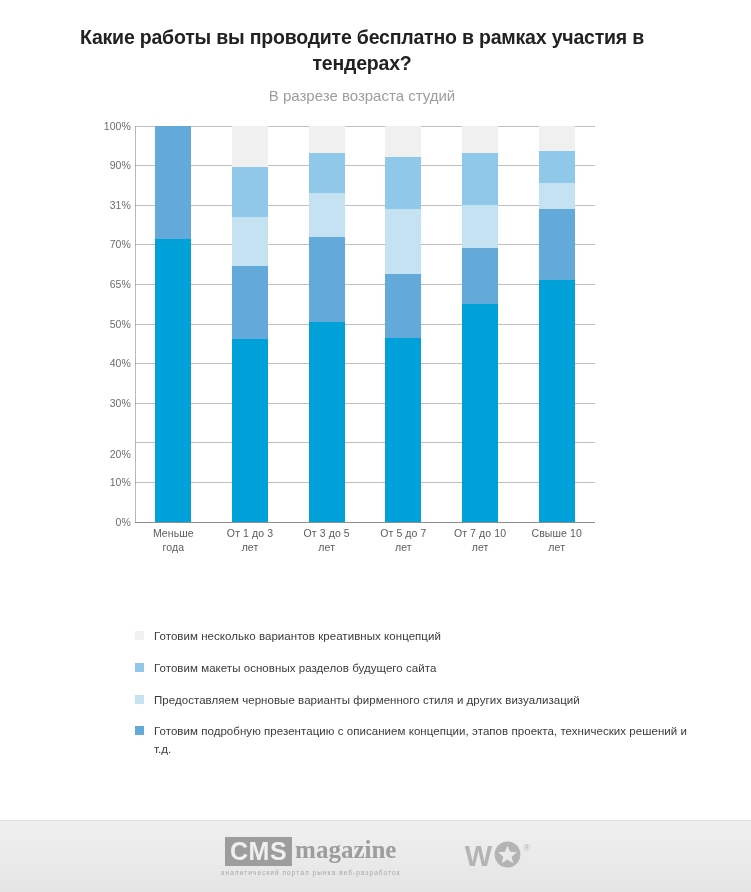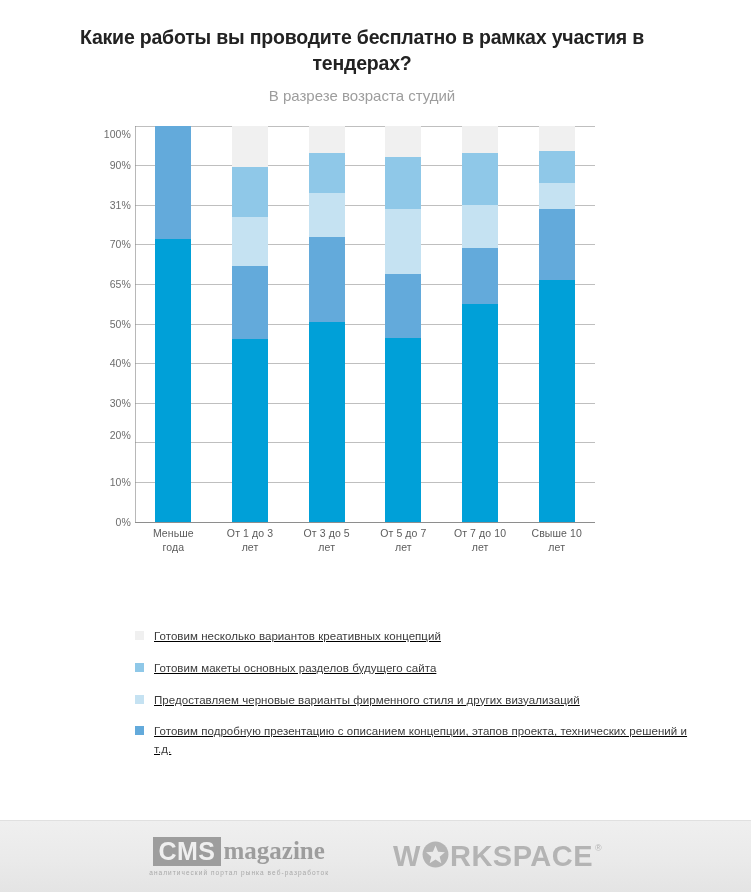--- a/index.html
+++ b/index.html
@@ -136,21 +136,20 @@
     line-height: 1.35;
     letter-spacing: 0.1px;
   }
 
   
   .legend {
     position: absolute;
     left: 135px;
     top: 628px;
     width: 560px;
-    text-decoration: underline;
   }
   .legend-item {
     display: flex;
     align-items: flex-start;
     margin-bottom: 14px;
   }
   .legend-swatch {
     width: 9px;
     height: 9px;
     flex: 0 0 9px;
@@ -178,21 +177,21 @@
     justify-content: center;
     gap: 64px;
   }
   .logo-cms {
     display: flex;
     flex-direction: column;
     align-items: center;
   }
   .logo-cms-top {
     display: flex;
-    align-items: center;
+    align-items: flex-start;
   }
   .logo-cms-mark {
     background: #9d9d9d;
     color: #efefef;
     font-family: "Liberation Sans", sans-serif;
     font-weight: bold;
     font-size: 25px;
     letter-spacing: 0.5px;
     padding: 1px 5px 2px 5px;
     line-height: 1.05;
@@ -246,29 +245,29 @@
   <div class="header">
     <div class="chart-title">Какие работы вы проводите бесплатно в рамках участия в тендерах?</div>
     <div class="chart-subtitle">В разрезе возраста студий</div>
   </div>
 
   <div class="plot-wrap">
 
     <div class="y-axis-labels" id="y-axis-labels">
         <div class="y-tick-label" style="top: 396px;">0%</div>
         <div class="y-tick-label" style="top: 356.4px;">10%</div>
-        <div class="y-tick-label" style="top: 309px;">20%</div>
+        <div class="y-tick-label" style="top: 328px;">20%</div>
         <div class="y-tick-label" style="top: 277.2px;">30%</div>
         <div class="y-tick-label" style="top: 237.6px;">40%</div>
         <div class="y-tick-label" style="top: 198px;">50%</div>
         <div class="y-tick-label" style="top: 158.4px;">65%</div>
         <div class="y-tick-label" style="top: 118.8px;">70%</div>
         <div class="y-tick-label" style="top: 79.2px;">31%</div>
         <div class="y-tick-label" style="top: 39.6px;">90%</div>
-        <div class="y-tick-label" style="top: 0px; margin-top: 8px;">100%</div>
+        <div class="y-tick-label" style="top: 0px;">100%</div>
       </div>
 
     <div class="grid" id="grid">
       <div class="y-axis-line"></div>
     <div class="grid-line base" style="top: 396px;"></div>
         <div class="grid-line" style="top: 356.4px;"></div>
         <div class="grid-line" style="top: 316.8px;"></div>
         <div class="grid-line" style="top: 277.2px;"></div>
         <div class="grid-line" style="top: 237.6px;"></div>
         <div class="grid-line" style="top: 198px;"></div>
@@ -393,20 +392,19 @@
 
     <div class="logo-ws">
       <div class="logo-ws-text">
         <span>W</span>
         <span class="logo-ws-star">
           <svg width="27" height="27" viewBox="0 0 24 24" aria-hidden="true">
             <circle cx="12" cy="12" r="11.5" fill="#b4b4b4"></circle>
             <polygon points="12,4 14.3,9.6 20.4,10 15.7,13.9 17.2,19.8 12,16.5 6.8,19.8 8.3,13.9 3.6,10 9.7,9.6" fill="#eaeaea"></polygon>
           </svg>
         </span>
-        <span>RKSPACE</span>
       </div>
       <span class="logo-ws-reg">®</span>
     </div>
 
   </div>
 
 </div>
 
 </body></html>

